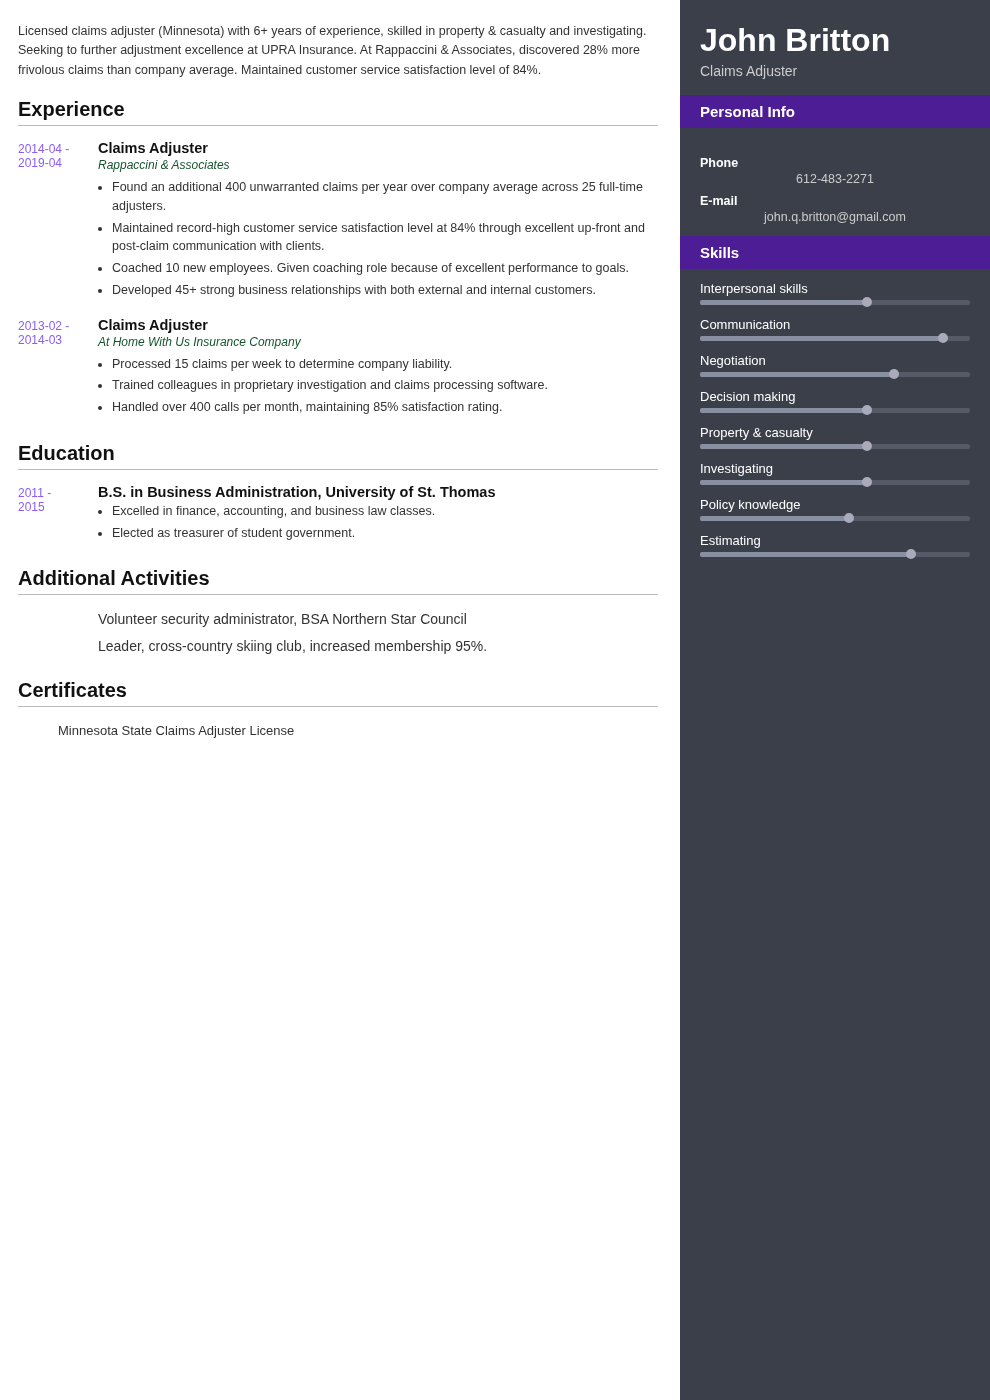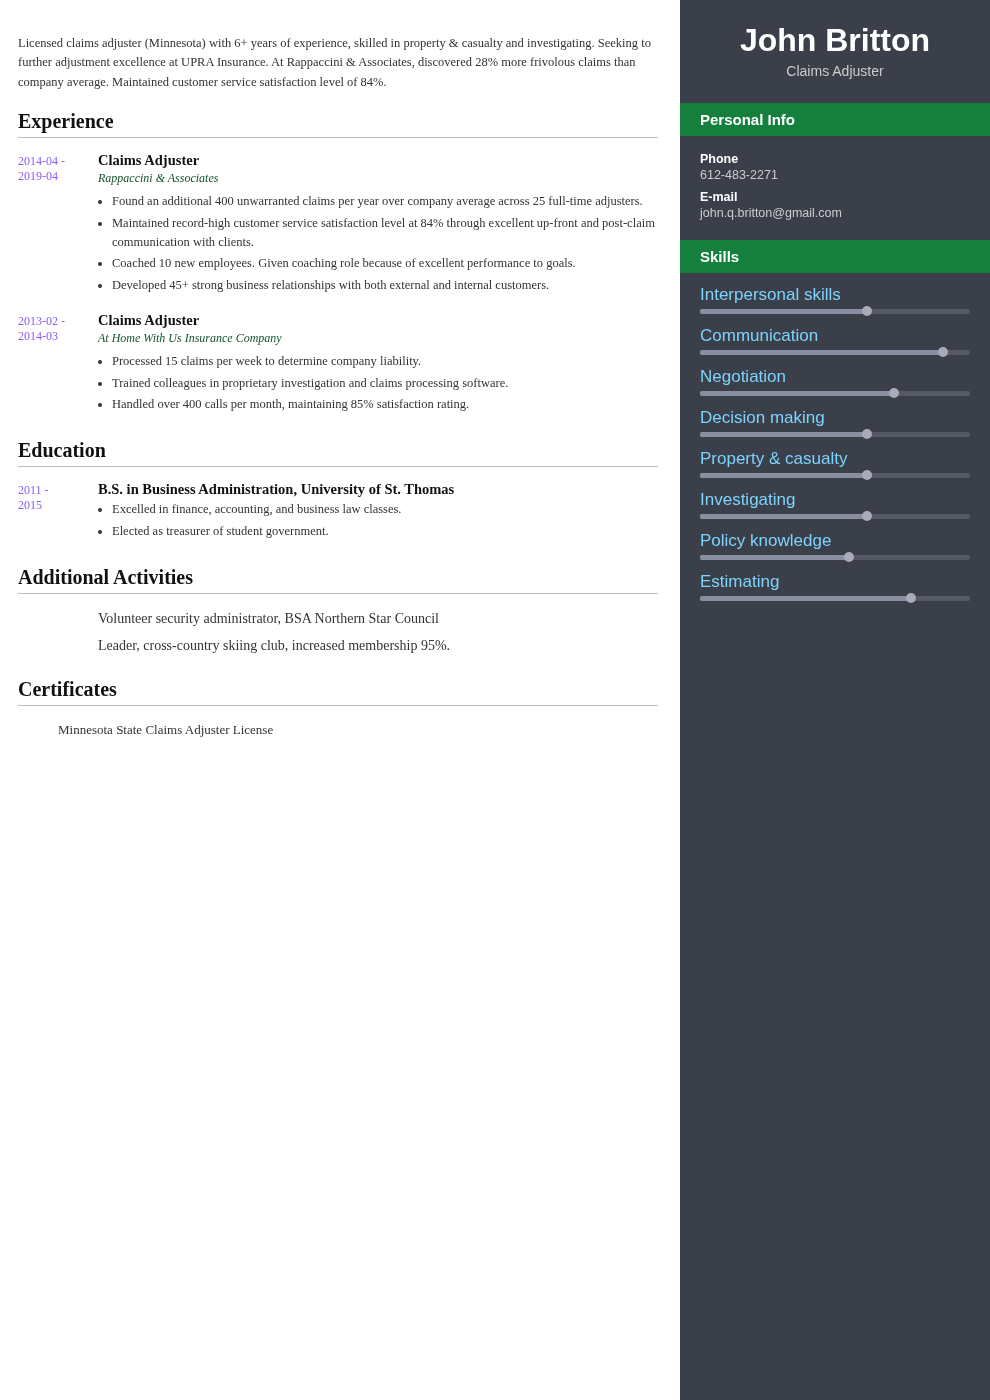--- a/index.html
+++ b/index.html
@@ -8,22 +8,21 @@
       font-size: 13px;
       color: #222;
       background: #fff;
       width: 990px;
       min-height: 1400px;
       display: flex;
     }
     
     .left-col {
       flex: 1;
-      padding: 34px 22px 18px 18px;
-      font-family: Liberation Serif, serif;
+      padding: 22px 22px 18px 18px;
     }
     .summary {
       font-size: 12.5px;
       line-height: 1.55;
       color: #333;
       margin-bottom: 18px;
     }
     .section-title {
       font-size: 20px;
       font-weight: bold;
@@ -79,60 +78,60 @@
       width: 310px;
       background: #3a3f4a;
       color: #fff;
       padding: 0;
       flex-shrink: 0;
     }
     .right-header {
       background: #3a3f4a;
       padding: 22px 20px 16px 20px;
       border-bottom: none;
-      text-align: center;
     }
     .right-name {
       font-size: 32px;
       font-weight: bold;
       color: #fff;
       line-height: 1.15;
     }
     .right-title {
       font-size: 14px;
       color: #ccc;
       margin-top: 4px;
     }
     .right-section-title {
       font-size: 15px;
       font-weight: bold;
       color: #fff;
-      background: #15803d;
+      background: #4c1d95;
       padding: 8px 20px;
-      margin-top: 8px;
+      margin-top: 0;
     }
     .right-section-content {
       padding: 12px 20px;
     }
     .info-label {
       font-weight: bold;
       font-size: 12.5px;
       color: #fff;
       margin-top: 8px;
     }
-    .info-label:first-child { margin-top: 4px; }
+    .info-label:first-child { margin-top: 16px; }
     .info-value {
       font-size: 12.5px;
       color: #ccc;
       margin-top: 2px;
+      text-align: center;
     }
     .skill-block { margin-bottom: 12px; }
     .skill-name {
-      font-size: 17px;
-      color: #7dd3fc;
+      font-size: 13px;
+      color: #ffffff;
       margin-bottom: 4px;
     }
     .skill-bar-bg {
       width: 100%;
       height: 5px;
       background: #555a66;
       border-radius: 2px;
       position: relative;
     }
     .skill-bar-fill {

